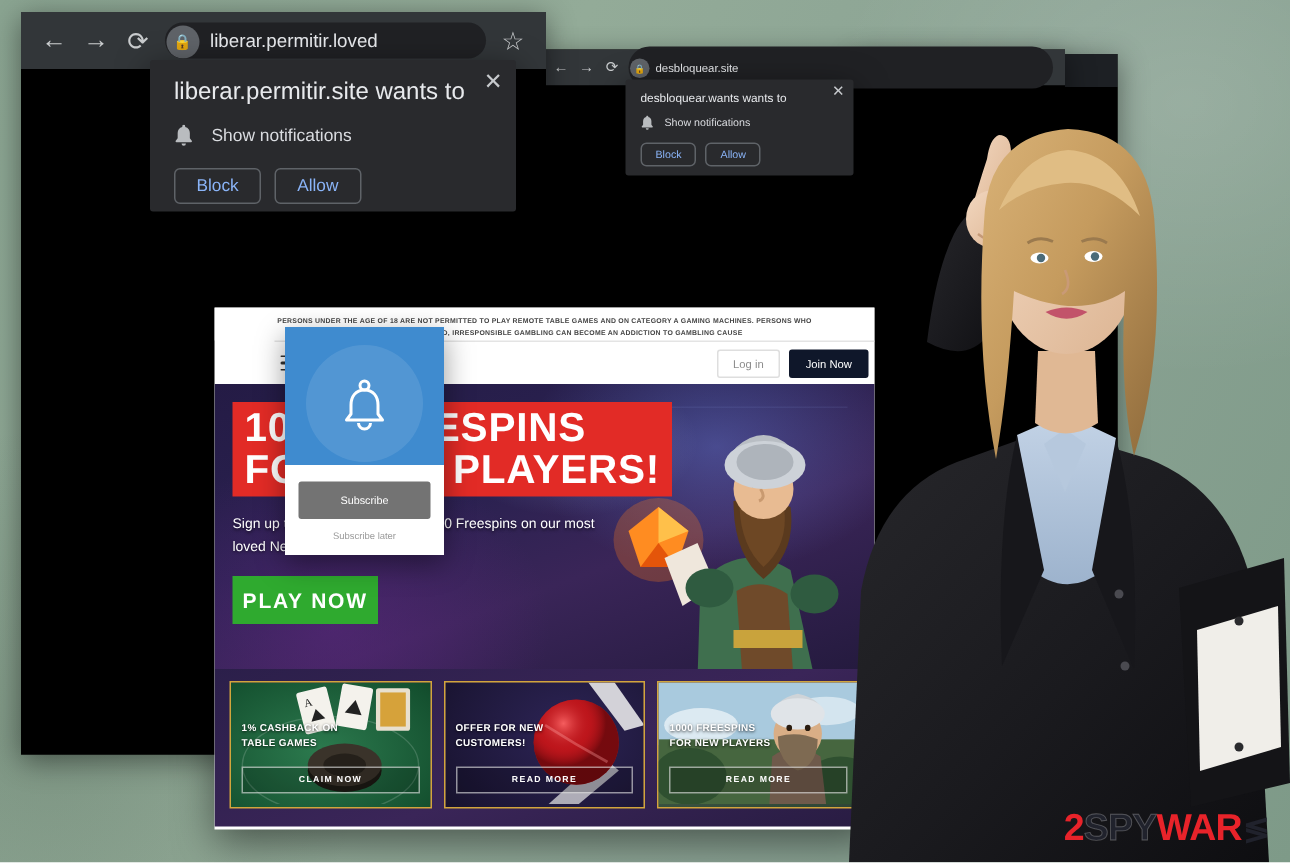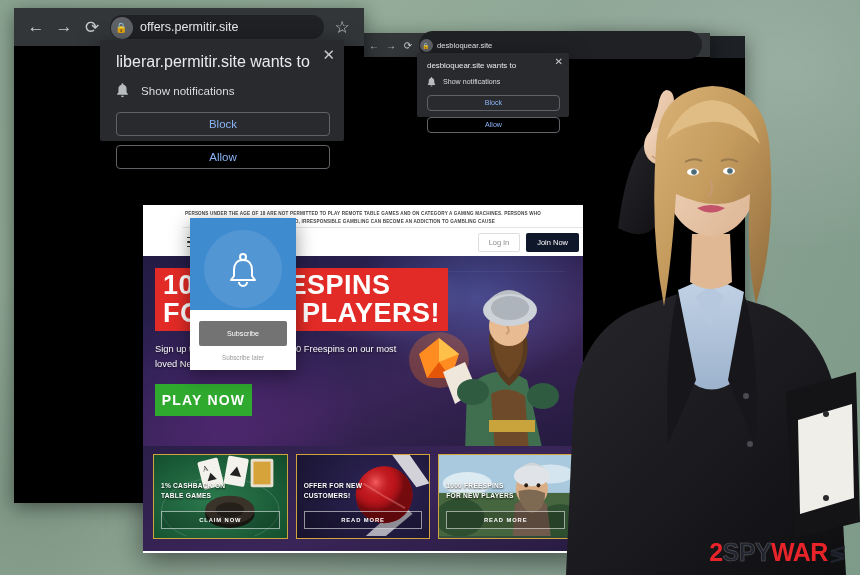--- a/index.html
+++ b/index.html
@@ -54,21 +54,21 @@
   .perm {
     position: absolute;
     background: #292a2d;
     color: #e8eaed;
     box-shadow: 0 6px 22px rgba(0,0,0,.55);
     border-radius: 2px;
   }
   .perm-x { position: absolute; color: #c7cacd; cursor: pointer; line-height: 1; }
   .perm-title { font-weight: 400; }
   .perm-row { display: flex; align-items: center; }
-  .perm-actions { display: flex; justify-content: flex-end; flex-direction: column; }
+  .perm-actions { display: flex; justify-content: flex-start; }
   .perm-btn {
     border: 1px solid #5f6368;
     border-radius: 4px;
     color: #8ab4f8;
     background: transparent;
     text-align: center;
     font-family: inherit;
     cursor: pointer;
   }
 
@@ -350,21 +350,21 @@
       <span class="nav-ico">⟳</span>
       <div class="omnibox">
         <span class="lockpill">🔒</span>
         <span>desbloquear.site</span>
       </div>
     </div>
     <div class="viewport"></div>
 
     <div class="perm" id="perm-two">
       <span class="perm-x">✕</span>
-      <div class="perm-title">desbloquear.site wants to</div>
+      <div class="perm-title">desbloquear.wants wants to</div>
       <div class="perm-row">
         <svg width="9" height="10" viewBox="0 0 16 18">
           <path d="M8 0a1.2 1.2 0 0 1 1.2 1.2v.6A5.2 5.2 0 0 1 13 6.8V11l1.6 2.2a.7.7 0 0 1-.6 1.1H2a.7.7 0 0 1-.6-1.1L3 11V6.8A5.2 5.2 0 0 1 6.8 1.8v-.6A1.2 1.2 0 0 1 8 0Z" fill="#b9bcbf"></path>
           <path d="M6.2 15.4h3.6a1.8 1.8 0 0 1-3.6 0Z" fill="#b9bcbf"></path>
         </svg>
         <span>Show notifications</span>
       </div>
       <div class="perm-actions">
         <button class="perm-btn">Block</button>
         <button class="perm-btn">Allow</button>
@@ -372,21 +372,21 @@
     </div>
   </div>
 
   <div class="browser" id="browser-one">
     <div class="chrome-bar">
       <span class="nav-ico">←</span>
       <span class="nav-ico">→</span>
       <span class="nav-ico">⟳</span>
       <div class="omnibox">
         <span class="lockpill">🔒</span>
-        <span>offers.permitir.site</span>
+        <span>liberar.permitir.loved</span>
       </div>
       <span class="nav-ico">☆</span>
     </div>
     <div class="viewport"></div>
 
     <div class="perm" id="perm-one">
       <span class="perm-x">✕</span>
       <div class="perm-title">liberar.permitir.site wants to</div>
       <div class="perm-row">
         <svg width="13" height="15" viewBox="0 0 16 18">

